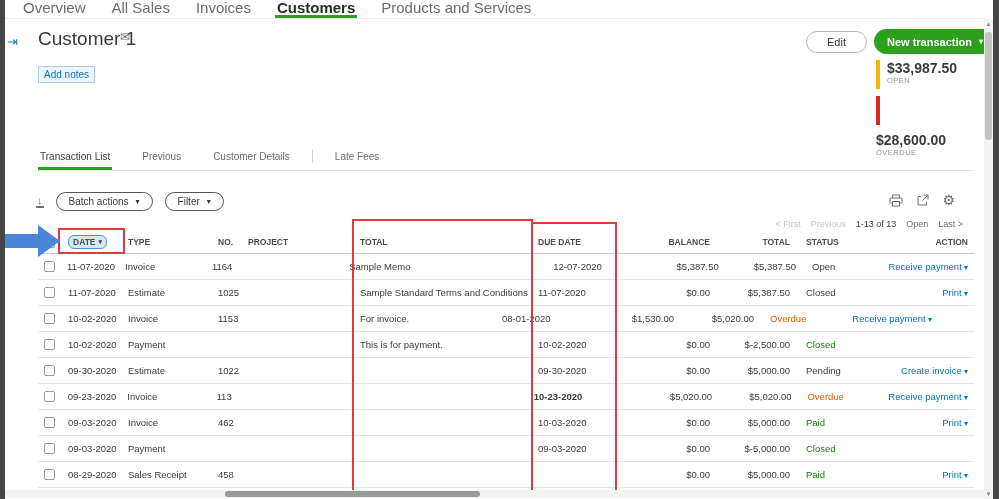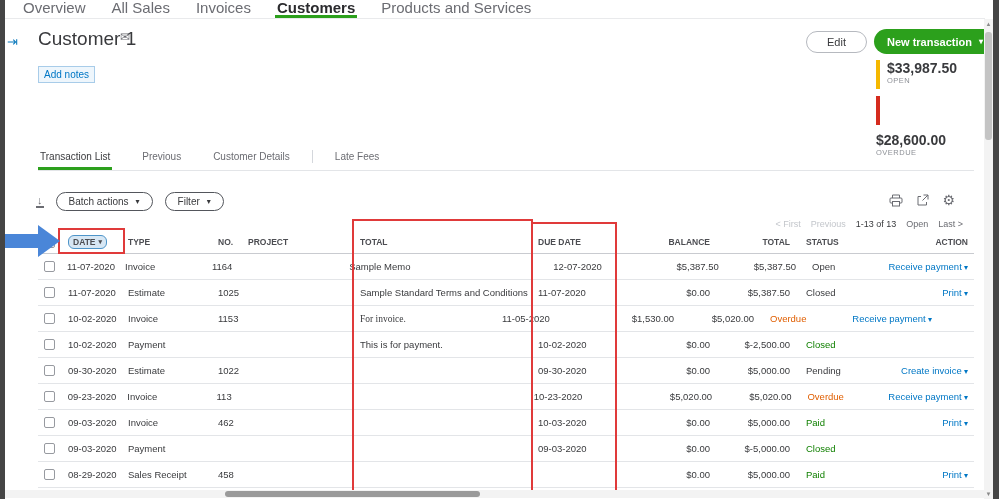--- a/index.html
+++ b/index.html
@@ -246,22 +246,22 @@
         <div class="cell r" style="width: 100px;"><div class="action-link" style="display: inline;">Print<div class="caret" style="display: inline;"> ▾</div></div></div>
       </div>
       <div class="row">
         <div class="cell" style="width: 24px; padding: 0px;">
           <div class="checkbox"></div>
         </div>
         <div class="cell" style="width: 60px;">10-02-2020</div>
         <div class="cell" style="width: 90px;">Invoice</div>
         <div class="cell" style="width: 30px;">1153</div>
         <div class="cell" style="width: 112px;"></div>
-        <div class="cell" style="width: 142px; font-family: Liberation Serif, serif;">For invoice.</div>
-        <div class="cell" style="width: 84px;">11-05-2020</div>
+        <div class="cell" style="width: 142px;">For invoice.</div>
+        <div class="cell" style="width: 84px;">08-01-2020</div>
         <div class="cell r" style="width: 100px;">$1,530.00</div>
         <div class="cell r" style="width: 80px;">$5,020.00</div>
         <div class="cell" style="width: 78px; padding-left: 10px;"><div class="st-overdue" style="display: inline;">Overdue</div></div>
         <div class="cell r" style="width: 100px;"><div class="action-link" style="display: inline;">Receive payment<div class="caret" style="display: inline;"> ▾</div></div></div>
       </div>
       <div class="row">
         <div class="cell" style="width: 24px; padding: 0px;">
           <div class="checkbox"></div>
         </div>
         <div class="cell" style="width: 60px;">10-02-2020</div>
@@ -292,21 +292,21 @@
       </div>
       <div class="row">
         <div class="cell" style="width: 24px; padding: 0px;">
           <div class="checkbox"></div>
         </div>
         <div class="cell" style="width: 60px;">09-23-2020</div>
         <div class="cell" style="width: 90px;">Invoice</div>
         <div class="cell" style="width: 30px;">113</div>
         <div class="cell" style="width: 112px;"></div>
         <div class="cell" style="width: 178px;"></div>
-        <div class="cell" style="width: 92px;">10-23-2020</div>
+        <div class="cell" style="width: 92px; font-weight: bold;">10-23-2020</div>
         <div class="cell r" style="width: 100px;">$5,020.00</div>
         <div class="cell r" style="width: 80px;">$5,020.00</div>
         <div class="cell" style="width: 78px; padding-left: 10px;"><div class="st-overdue" style="display: inline;">Overdue</div></div>
         <div class="cell r" style="width: 100px;"><div class="action-link" style="display: inline;">Receive payment<div class="caret" style="display: inline;"> ▾</div></div></div>
       </div>
       <div class="row">
         <div class="cell" style="width: 24px; padding: 0px;">
           <div class="checkbox"></div>
         </div>
         <div class="cell" style="width: 60px;">09-03-2020</div>

